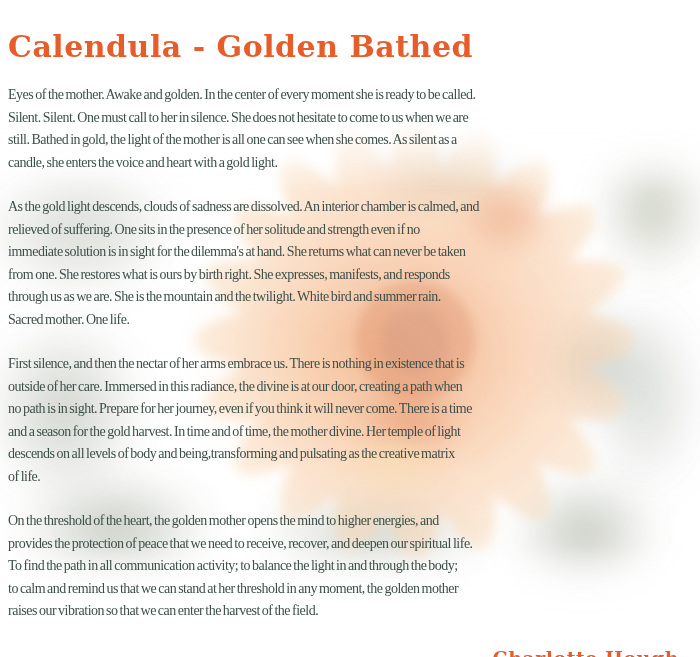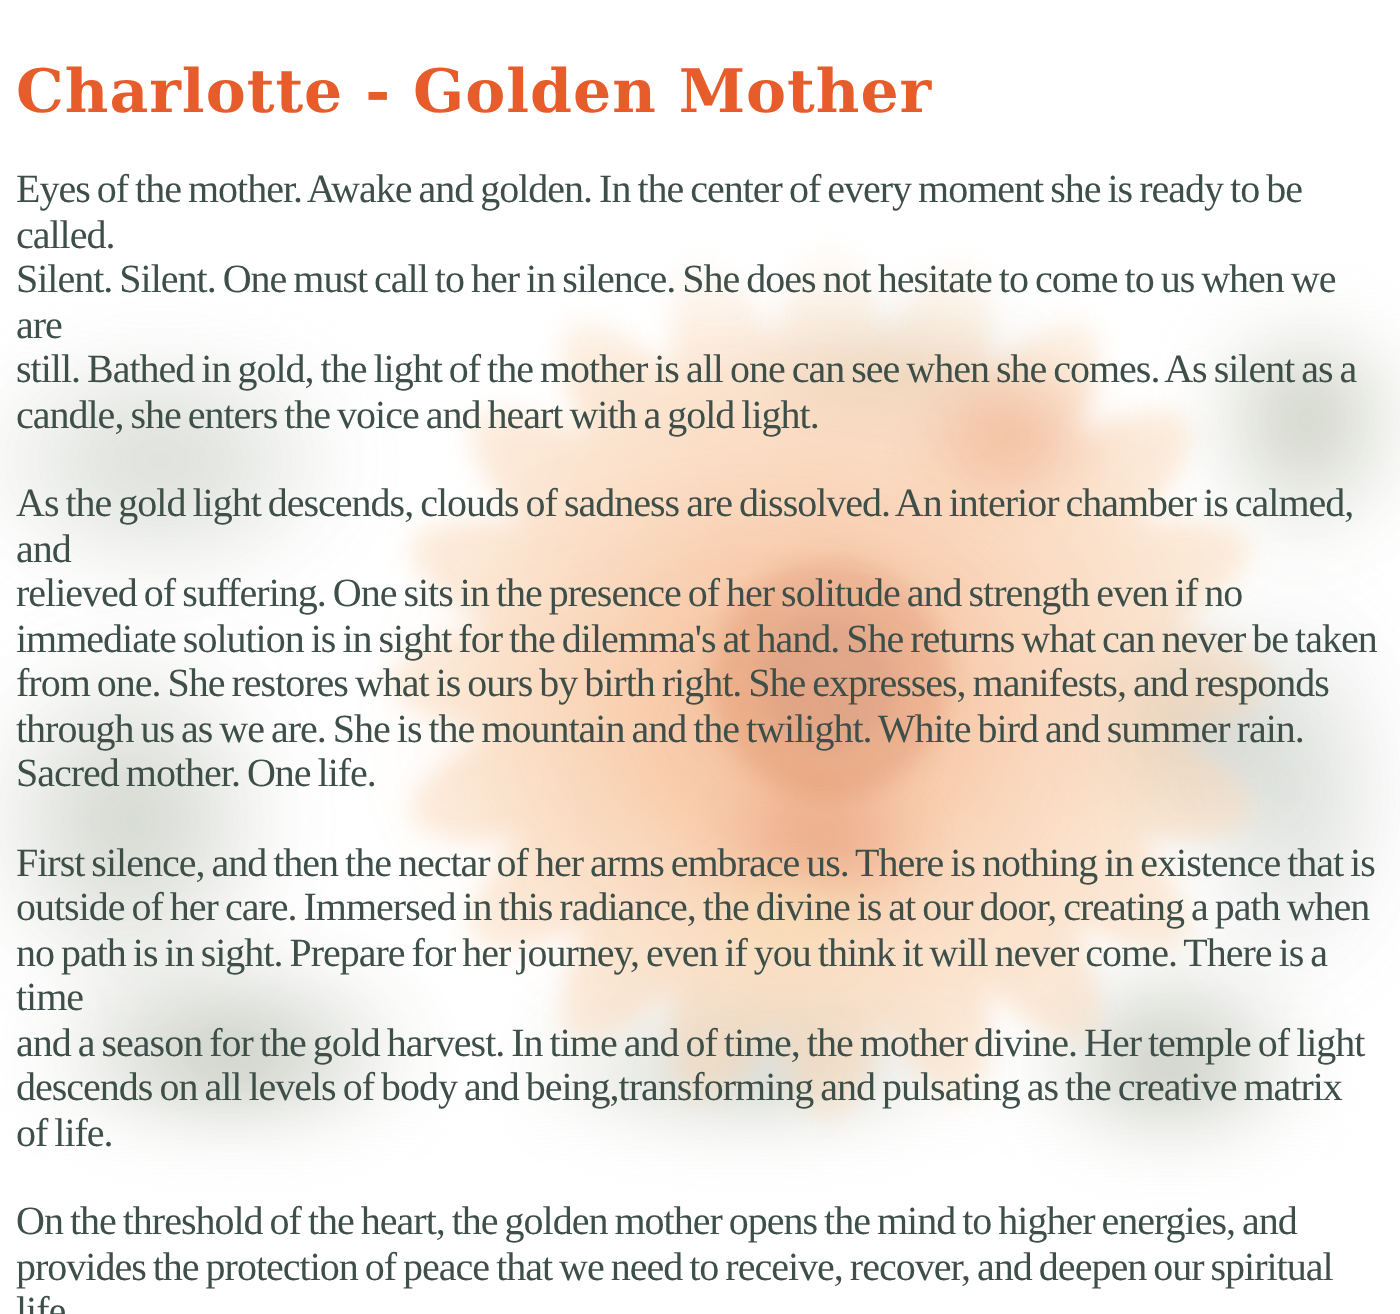--- a/index.html
+++ b/index.html
@@ -39,21 +39,21 @@
     margin: 30px 0 20px;
     font-size: 30px;
     line-height: 34px;
     font-weight: bold;
     letter-spacing: 0.5px;
     color: var(--accent-orange, #e75c2b);
     font-family: "DejaVu Serif", "Liberation Serif", serif;
   }
   .para {
     margin: 0 0 22px;
-    font-size: 20px;
+    font-size: 14px;
     line-height: 22.5px;
     letter-spacing: -0.5px;
     word-spacing: -1px;
     white-space: pre-line;
     color: var(--body-text, #3e4f4a);
   }
   .signature {
     margin-top: 2px;
     padding-right: 14px;
     text-align: right;
@@ -121,21 +121,21 @@
 
     <div class="blob b-accent-top"></div>
     <div class="blob b-accent-low"></div>
     <div class="blob b-corehighlight"></div>
 
     <div class="fade fade-top"></div>
     <div class="fade fade-bottom"></div>
   </div>
 
   <div class="content">
-    <h1 class="title">Charlotte - Golden Mother</h1>
+    <h1 class="title">Calendula - Golden Bathed</h1>
     <p class="para">Eyes of the mother. Awake and golden. In the center of every moment she is ready to be called.
 Silent. Silent. One must call to her in silence. She does not hesitate to come to us when we are
 still. Bathed in gold, the light of the mother is all one can see when she comes.  As silent as a
 candle, she enters the voice and heart with a gold light.</p>
     <p class="para">As the gold light descends, clouds of sadness are dissolved.  An interior chamber is calmed, and
 relieved of suffering. One sits in the presence of her solitude and strength even if no
 immediate solution is in sight for the dilemma's at hand. She returns what can never be taken
 from one. She restores what is ours by birth right. She expresses, manifests, and responds
 through us as we are. She is the mountain and the twilight. White bird and summer rain.
 Sacred mother. One life.</p>

